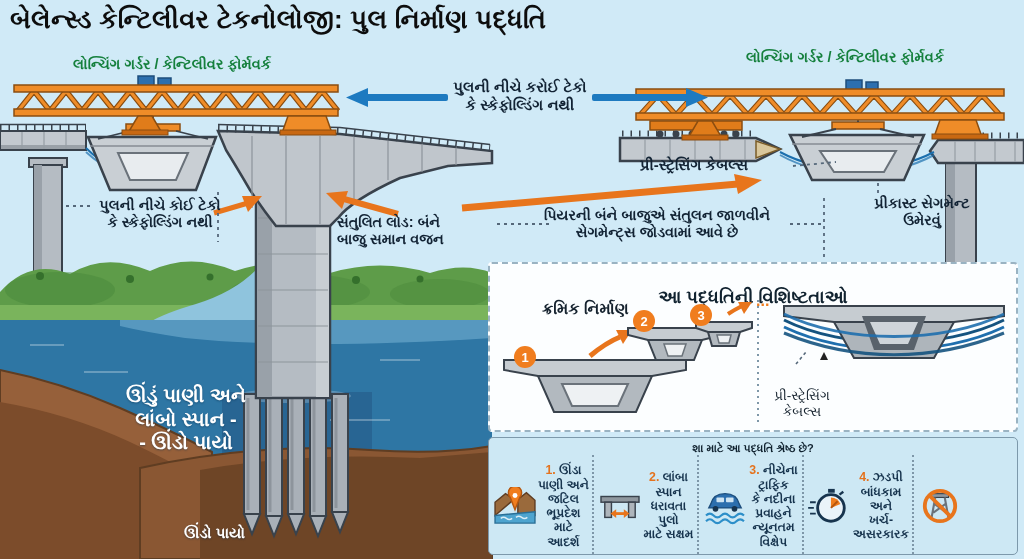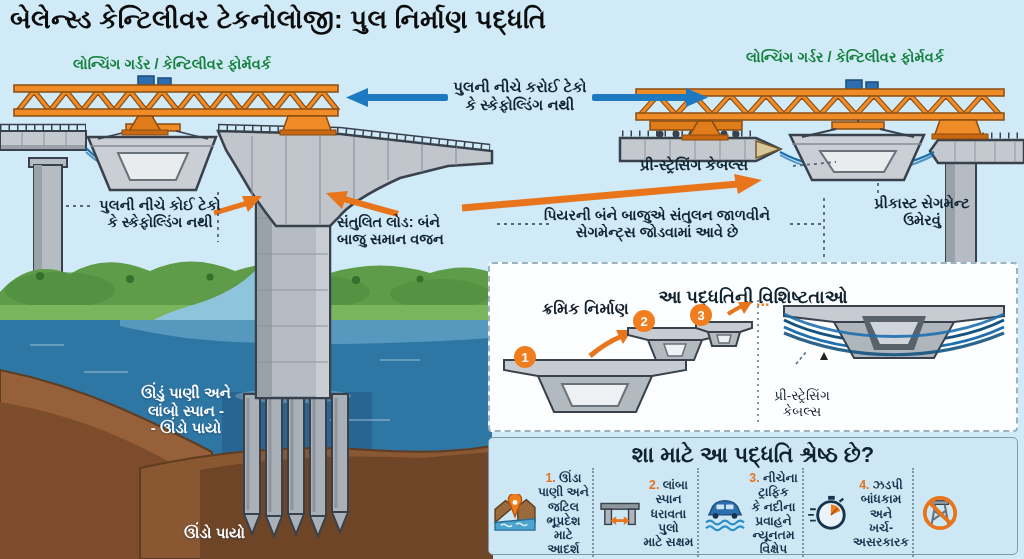--- a/index.html
+++ b/index.html
@@ -20,21 +20,21 @@
               font-size:18px;font-weight:800;white-space:nowrap;color:#10222f;}
   .seq-lbl{position:absolute;left:52px;top:36px;font-size:16px;font-weight:800;white-space:nowrap;}
   .badge{position:absolute;width:22px;height:22px;border-radius:50%;background:#f07d1e;
          color:#fff;font-size:13px;font-weight:800;display:flex;align-items:center;
          justify-content:center;z-index:8;}
   .dots{position:absolute;color:#f07d1e;font-weight:800;font-size:16px;z-index:8;}
   .cables-lbl{position:absolute;left:262px;top:102px;width:100px;text-align:center;
               font-size:13.5px;font-weight:400;line-height:1.2;z-index:8;margin-top:22px;}
   .ben-panel{left:488px;top:437px;width:530px;height:118px;background:#cde8f4;
              border:1.5px solid #7d99ab;border-radius:5px;display:flex;flex-direction:column;}
-  .ben-title{text-align:center;font-size:22px;font-weight:800;margin-top:4px;color:#10222f;}
+  .ben-title{text-align:center;font-size:11px;font-weight:800;margin-top:4px;color:#10222f;}
   .ben-cols{display:flex;flex:1;}
   .ben-col{flex:1;position:relative;display:flex;flex-direction:row;align-items:center;padding:2px 3px 0 3px;}
   .ben-col + .ben-col{border-left:2px dotted #7e97a8;}
   .ben-icon{height:38px;display:flex;align-items:center;justify-content:center;}
   .ben-text{font-size:12.3px;font-weight:700;text-align:center;line-height:1.16;color:#17344e;margin-top:1px;}
   .ben-num{color:#e4731e;}
 </style>
 </head>
 <body>
 
@@ -261,21 +261,21 @@
   <div class="lbl ann cx" style="left:160px;top:197px;">
     <div>પુલની નીચે કોઈ ટેકો</div>
     <div>કે સ્કેફોલ્ડિંગ નથી</div>
   </div>
 
   <div class="lbl ann" style="left:337px;top:214px;text-align:left;">
     <div>સંતુલિત લોડ: બંને</div>
     <div>બાજુ સમાન વજન</div>
   </div>
 
-  <div class="lbl white cx" style="left:186px;top:384px;font-size:15px;">
+  <div class="lbl white cx" style="left:186px;top:384px;font-size:20px;">
     <div>ઊંડું પાણી અને</div>
     <div>લાંબો સ્પાન -</div>
     <div>- ઊંડો પાયો</div>
   </div>
 
   <div class="lbl white" style="left:184px;top:524px;font-size:15px;">ઊંડો પાયો</div>
 
   <div class="panel feat-panel">
     <div class="feat-title">આ પદ્ધતિની વિશિષ્ટતાઓ</div>
     <div class="seq-lbl">ક્રમિક નિર્માણ</div>

